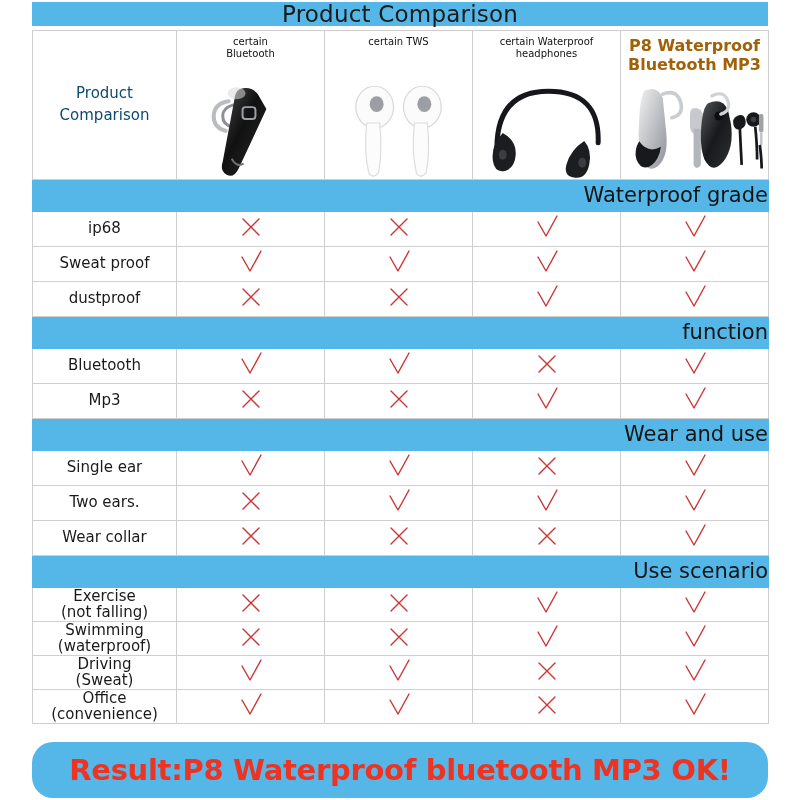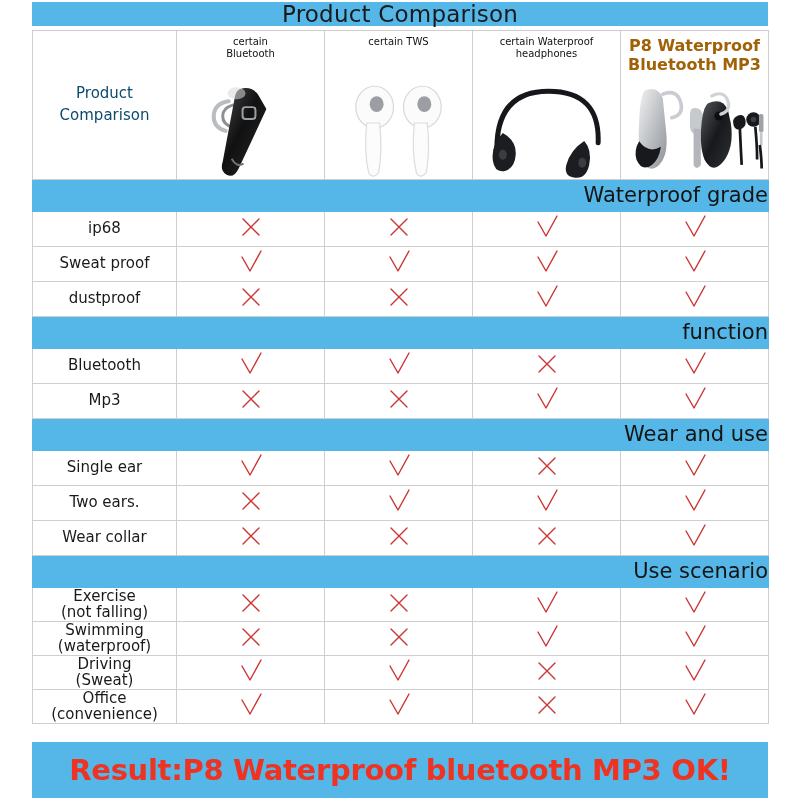--- a/index.html
+++ b/index.html
@@ -138,20 +138,21 @@
   .footer-bar {
     position: absolute;
     left: 32px;
     top: 742px;
     width: 736px;
     height: 56px;
     background: #55b7e8;
     display: flex;
     align-items: center;
     justify-content: center;
+    border-radius: 21px;
   }
   .footer-bar .footer-text {
     font-size: 29px;
     font-weight: bold;
     color: #ee3322;
     font-family: "DejaVu Sans", sans-serif;
     letter-spacing: -0.3px;
     white-space: nowrap;
     line-height: 1;
   }

